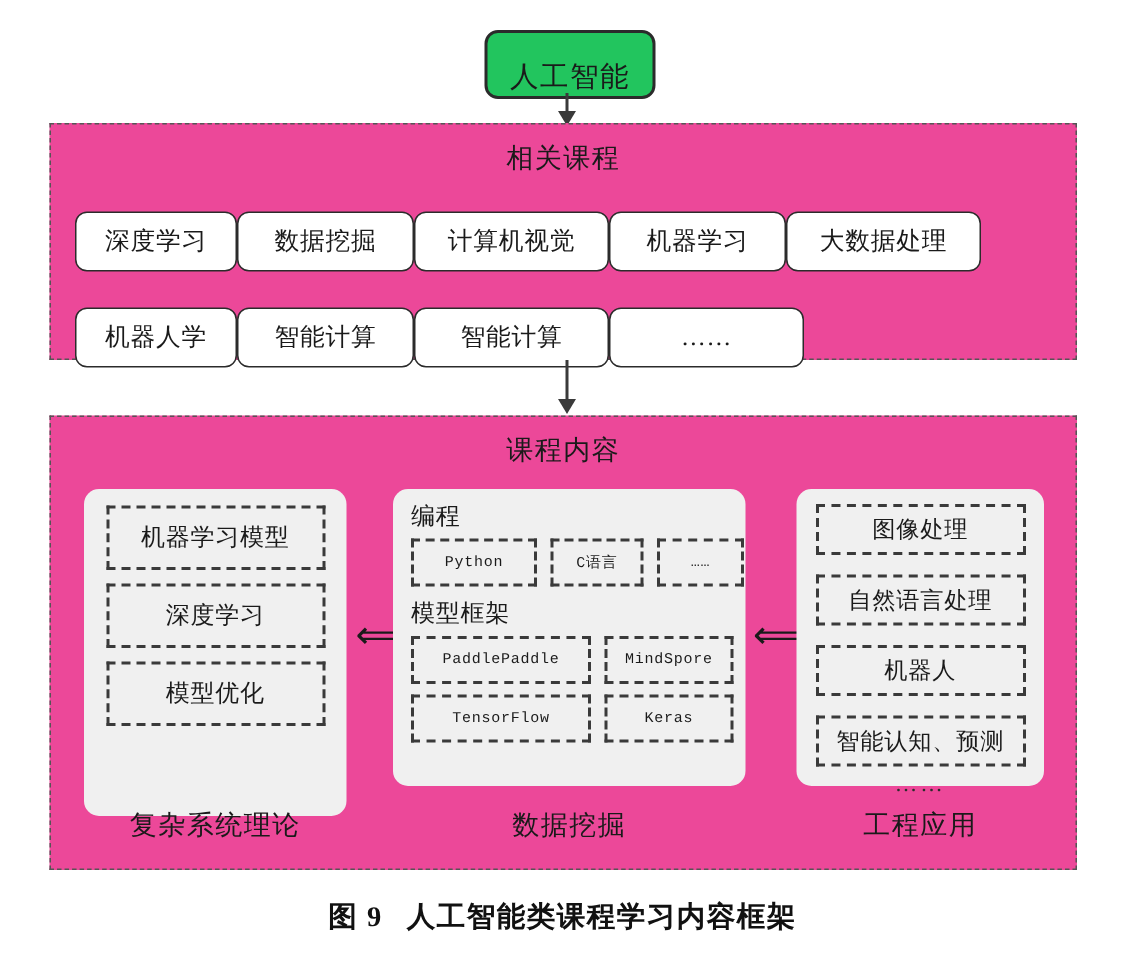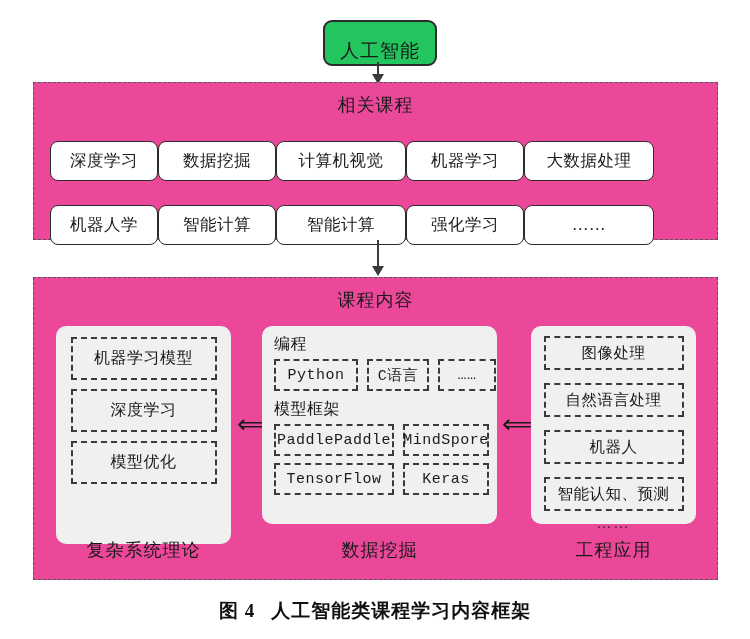--- a/index.html
+++ b/index.html
@@ -151,21 +151,21 @@
     letter-spacing: 0.5px;
   }
   .mid-row {
     display: flex;
     gap: 9px;
     margin-left: 12px;
   }
   .mid-row + .mid-row { margin-top: 7px; }
   .mono {
     font-family: "Liberation Mono", "DejaVu Sans Mono", monospace;
-    font-size: 15px;
+    font-size: 10px;
   }
   .dbox.prog1 { width: 84px; height: 32px; }
   .dbox.prog2 { width: 62px; height: 32px; }
   .dbox.prog3 { width: 58px; height: 32px; }
   .dbox.fw1   { width: 120px; height: 32px; }
   .dbox.fw2   { width: 86px;  height: 32px; }
 
   
   #panel-right .stack { padding-top: 10px; }
   #panel-right .dbox {
@@ -255,23 +255,20 @@
     <div class="chip-row">
       <div class="chip w1">
           <span>机器人学</span>
         </div>
       <div class="chip w2">
           <span>智能计算</span>
         </div>
       <div class="chip w3">
           <span>智能计算</span>
         </div>
-      <div class="chip w2">
-          <span>强化学习</span>
-        </div>
       <div class="chip w3">
           <span>……</span>
         </div>
     </div>
   </div>
 
   <div class="arrow-v" style="left:377px; top:240px; height:27px;"></div>
   <div class="arrow-head-down" style="left:372px; top:266px;"></div>
 
   <div class="group-box" id="group-content">
@@ -348,16 +345,16 @@
         </div>
       </div>
 
       <div class="panel-caption" id="cap-left">复杂系统理论</div>
       <div class="panel-caption" id="cap-middle">数据挖掘</div>
       <div class="panel-caption" id="cap-right">工程应用</div>
     </div>
   </div>
 
   <div class="figure-caption">
-    <span>图 4</span><span class="cap-gap"></span><span>人工智能类课程学习内容框架</span>
+    <span>图 9</span><span class="cap-gap"></span><span>人工智能类课程学习内容框架</span>
   </div>
 
 </div>
 
 </body></html>

